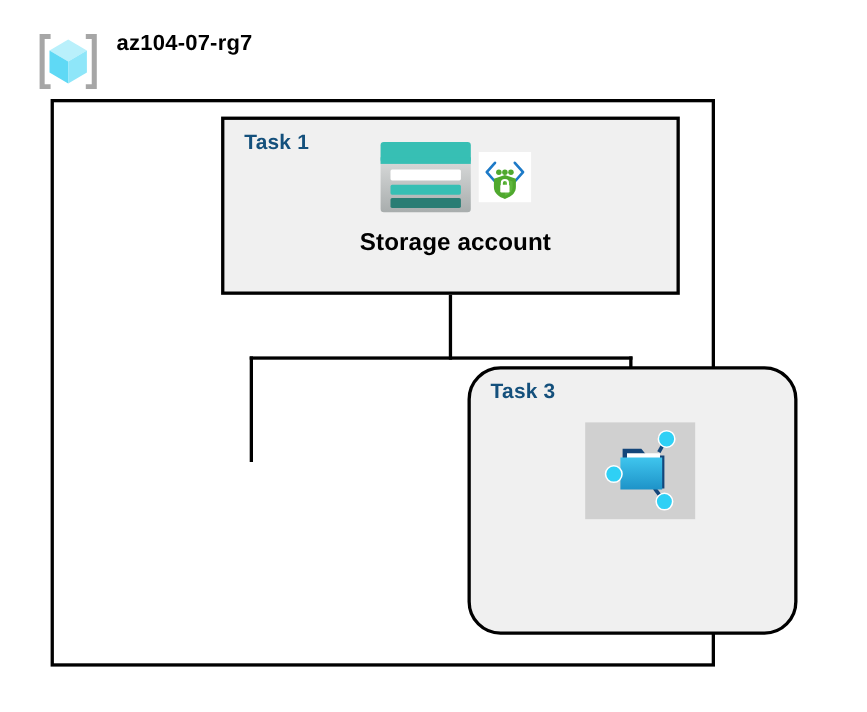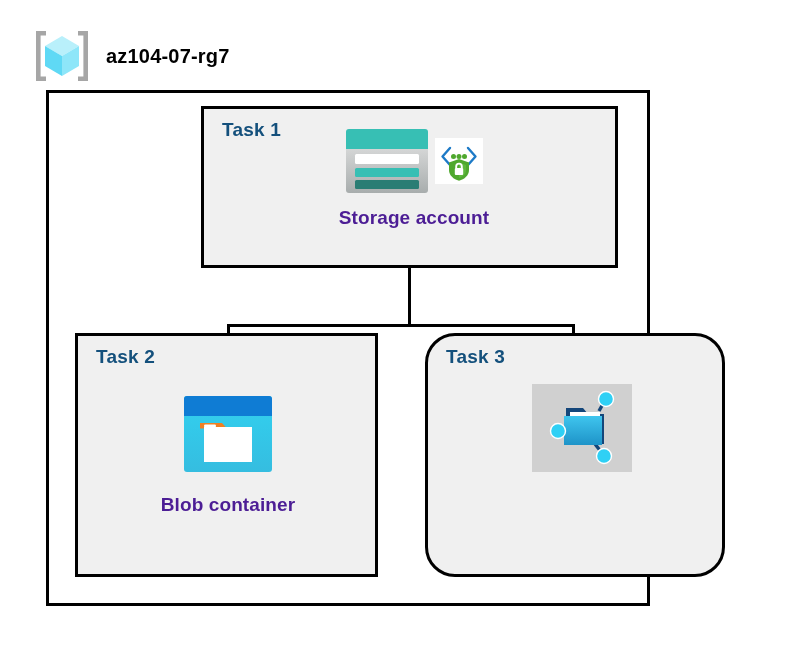--- a/index.html
+++ b/index.html
@@ -15,21 +15,21 @@
     font-family: "Liberation Sans", sans-serif;
     -webkit-font-smoothing: antialiased;
   }
 
   
   #rg-header {
     position: absolute;
     left: 32px;
     top: 28px;
     display: flex;
-    align-items: center;
+    align-items: flex-start;
     gap: 14px;
   }
   #rg-icon {
     width: 60px;
     height: 56px;
     display: block;
   }
   #rg-title {
     font-size: 20px;
     font-weight: bold;
@@ -73,23 +73,23 @@
   }
 
   
   .node {
     position: absolute;
     display: flex;
     flex-direction: column;
     align-items: center;
   }
   .node-caption {
-    font-size: 19px;
+    font-size: 22px;
     font-weight: bold;
-    color: #4c1d95;
+    color: #000000;
     white-space: nowrap;
     letter-spacing: 0.1px;
     text-align: right;
   }
 
   
   #node-storage {
     left: 100px;
     top: 14px;
     width: 220px;
@@ -219,46 +219,20 @@
             <path d="M21.2 30.2 L21.2 28.4 A2.8 2.8 0 0 1 26.8 28.4 L26.8 30.2" fill="none" stroke="#ffffff" stroke-width="1.9"></path>
             <rect x="19.8" y="30" width="8.4" height="7" rx="1.1" fill="#ffffff"></rect>
           </svg>
         </span>
       </div>
 
       <div class="node-caption" id="storage-caption">Storage account</div>
     </div>
   </div>
 
-  <div class="task-box" id="task2-box">
-    <div class="task-label">Task 2</div>
-
-    <div class="node" id="node-blob">
-      <span>
-        <svg width="92" height="80" viewBox="0 0 92 80" aria-hidden="true">
-          <defs>
-            <linearGradient id="blobBody" x1="0" y1="0" x2="0" y2="1">
-              <stop offset="0%" stop-color="#32d1f0"></stop>
-              <stop offset="100%" stop-color="#35bde0"></stop>
-            </linearGradient>
-          </defs>
-          <rect x="2" y="2" width="88" height="76" rx="3" fill="url(#blobBody)"></rect>
-          <rect x="2" y="2" width="88" height="19" rx="3" fill="#0f7cd4"></rect>
-          <rect x="2" y="16" width="88" height="6" fill="#0f7cd4"></rect>
-
-          <path d="M18 29 L40 29 L45 34.5 L18 34.5 Z" fill="#f08023"></path>
-          <rect x="22" y="30.6" width="12" height="2.6" rx="1.3" fill="#ffffff"></rect>
-
-          <rect x="22" y="33" width="48" height="35" fill="#ffffff"></rect>
-        </svg>
-      </span>
-
-      <div class="node-caption" id="blob-caption">Blob container</div>
-    </div>
-  </div>
 
   <div class="task-box" id="task3-box">
     <div class="task-label">Task 3</div>
 
     <div class="node" id="node-fileshare">
       <div id="fileshare-icon-wrap">
         <span>
           <svg width="80" height="76" viewBox="0 0 80 76" aria-hidden="true">
             <defs>
               <linearGradient id="fsFolder" x1="0" y1="0" x2="0" y2="1">

